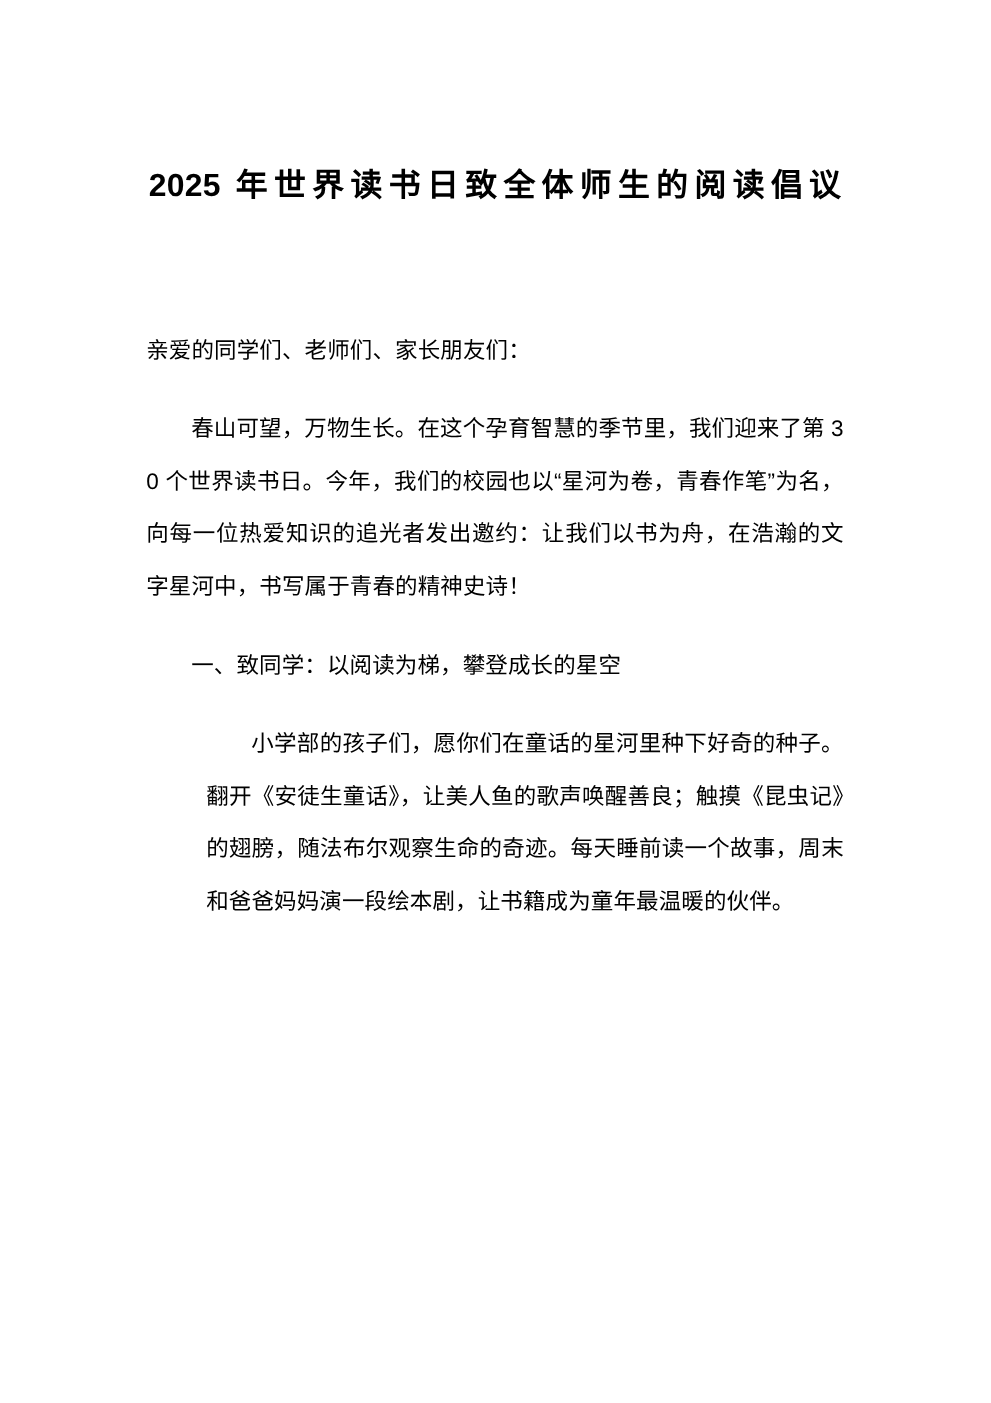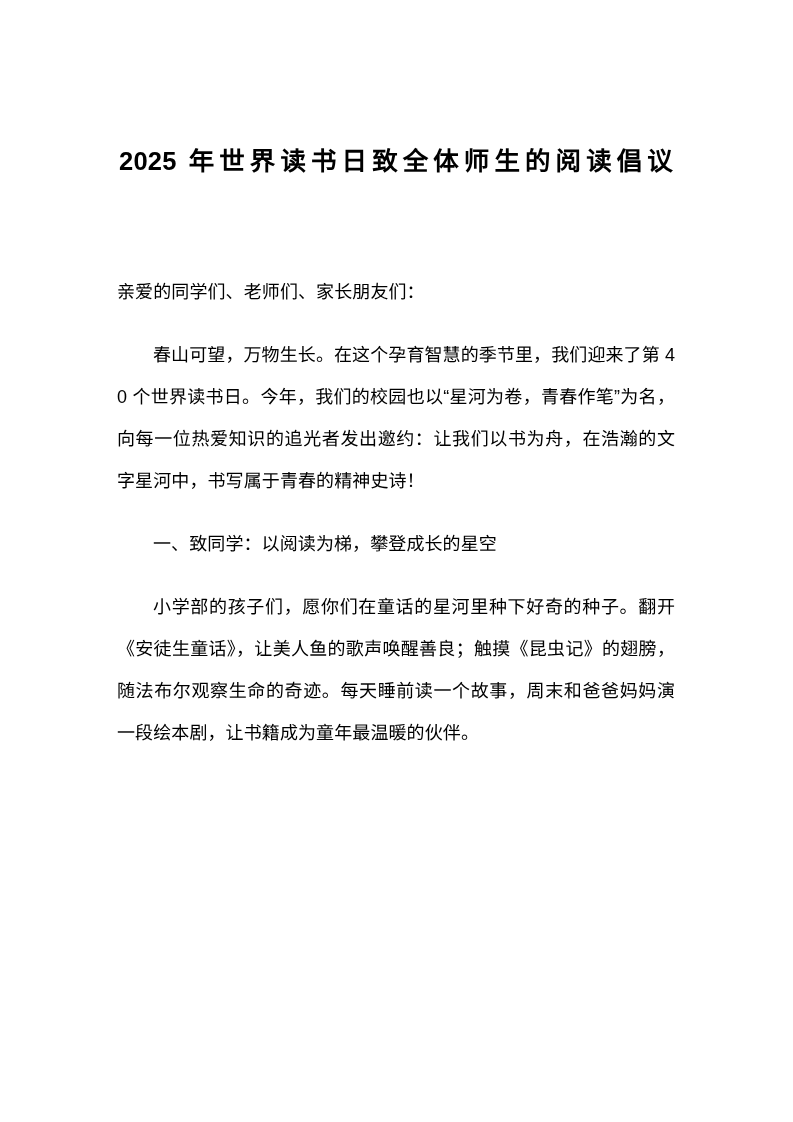--- a/index.html
+++ b/index.html
@@ -22,21 +22,21 @@
     margin: 0 auto;
     background: #ffffff;
     overflow: hidden;
     box-sizing: border-box;
   }
 
   
   .content {
     position: absolute;
     left: 117px;
-    top: 12px;
+    top: 0;
     width: 558px;
   }
 
   
   .doc-title {
     margin: 0;
     padding-top: 128px;
     font-size: 25.5px;
     font-weight: bold;
     line-height: 43px;
@@ -68,20 +68,21 @@
     font-size: 18px;
     line-height: 42px;
     text-align: justify;
     text-align-last: left;
     word-break: break-all;
     letter-spacing: 0.1px;
   }
 
   p.para:last-child {
     margin-bottom: 0;
+    margin-left: 48px;
   }
 
   p.indent {
     text-indent: 2em;
   }
 
   p.greeting {
     text-indent: 0;
     margin-bottom: 21px;
   }
@@ -103,21 +104,21 @@
   <div class="content">
 
     <h1 class="doc-title">
       <span class="title-line-1">2025 年世界读书日致全体师生的阅读倡议</span>
     </h1>
 
     <div class="body-block">
 
       <p class="para greeting">亲爱的同学们、老师们、家长朋友们：</p>
 
-      <p class="para indent fit">春山可望，万物生长。在这个孕育智慧的季节里，我们迎来了第 40 个世界读书日。今年，我们的校园也以“星河为卷，青春作笔”为名，向每一位热爱知识的追光者发出邀约：让我们以书为舟，在浩瀚的文字星河中，书写属于青春的精神史诗！</p>
+      <p class="para indent fit">春山可望，万物生长。在这个孕育智慧的季节里，我们迎来了第 30 个世界读书日。今年，我们的校园也以“星河为卷，青春作笔”为名，向每一位热爱知识的追光者发出邀约：让我们以书为舟，在浩瀚的文字星河中，书写属于青春的精神史诗！</p>
 
       <p class="para section-heading">一、致同学：以阅读为梯，攀登成长的星空</p>
 
       <p class="para indent fit">小学部的孩子们，愿你们在童话的星河里种下好奇的种子。翻开《安徒生童话》，让美人鱼的歌声唤醒善良；触摸《昆虫记》的翅膀，随法布尔观察生命的奇迹。每天睡前读一个故事，周末和爸爸妈妈演一段绘本剧，让书籍成为童年最温暖的伙伴。</p>
 
     </div>
   </div>
 </div>
 
 </body></html>

